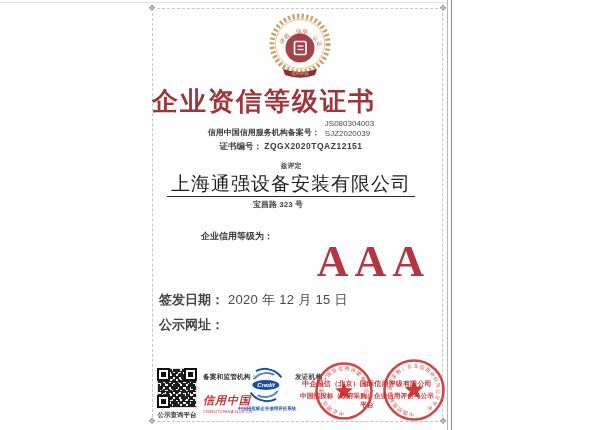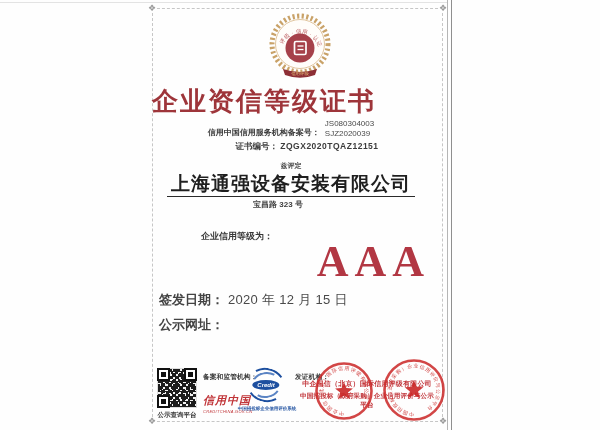--- a/index.html
+++ b/index.html
@@ -26,28 +26,28 @@
 
   .title{position:absolute;left:152px;top:84px;width:278px;text-align:left;
     font-size:26px;font-weight:bold;color:#9e353a;letter-spacing:2px;}
 
   .filing{position:absolute;left:152px;top:119px;width:278px;display:flex;
     justify-content:center;align-items:flex-end;gap:5px;color:#3c3c3c;}
   .filing .lab{font-size:8px;font-weight:bold;padding-top:1px;}
   .filing .vals{font-size:8px;line-height:9.5px;text-align:left;color:#4a4a4a;}
 
   .certno{position:absolute;left:152px;top:141px;width:278px;text-align:center;
-    font-size:8.5px;font-weight:bold;color:#3c3c3c;padding-left:16px;}
+    font-size:8.5px;font-weight:bold;color:#3c3c3c;}
   .certno .v{letter-spacing:0.5px;}
 
   .hereby{position:absolute;left:152px;top:161px;width:278px;text-align:center;
     font-size:7px;font-weight:bold;color:#4a4a4a;}
 
   .company{position:absolute;left:152px;top:171px;width:278px;text-align:center;}
-  .company span{font-family:"Liberation Serif", serif;font-size:19px;font-weight:bold;
+  .company span{font-family:"Liberation Serif", serif;font-size:19px;font-weight:normal;
     color:#1f1f1f;letter-spacing:1px;border-bottom:1.5px solid #2a2a2a;padding:0 4px 2px;}
   .address{position:absolute;left:139px;top:199px;width:278px;text-align:center;
     font-size:8px;font-weight:bold;color:#3f3f3f;}
 
   .grade-label{position:absolute;left:201px;top:230px;font-size:9px;font-weight:bold;color:#383838;}
   .grade{position:absolute;left:152px;top:236px;width:278px;text-align:right;
     font-family:"Liberation Serif", serif;font-size:44px;font-weight:bold;
     color:#b23743;letter-spacing:6px;}
 
   .info{position:absolute;left:159px;top:291px;color:#434343;font-size:13px;font-weight:bold;}

